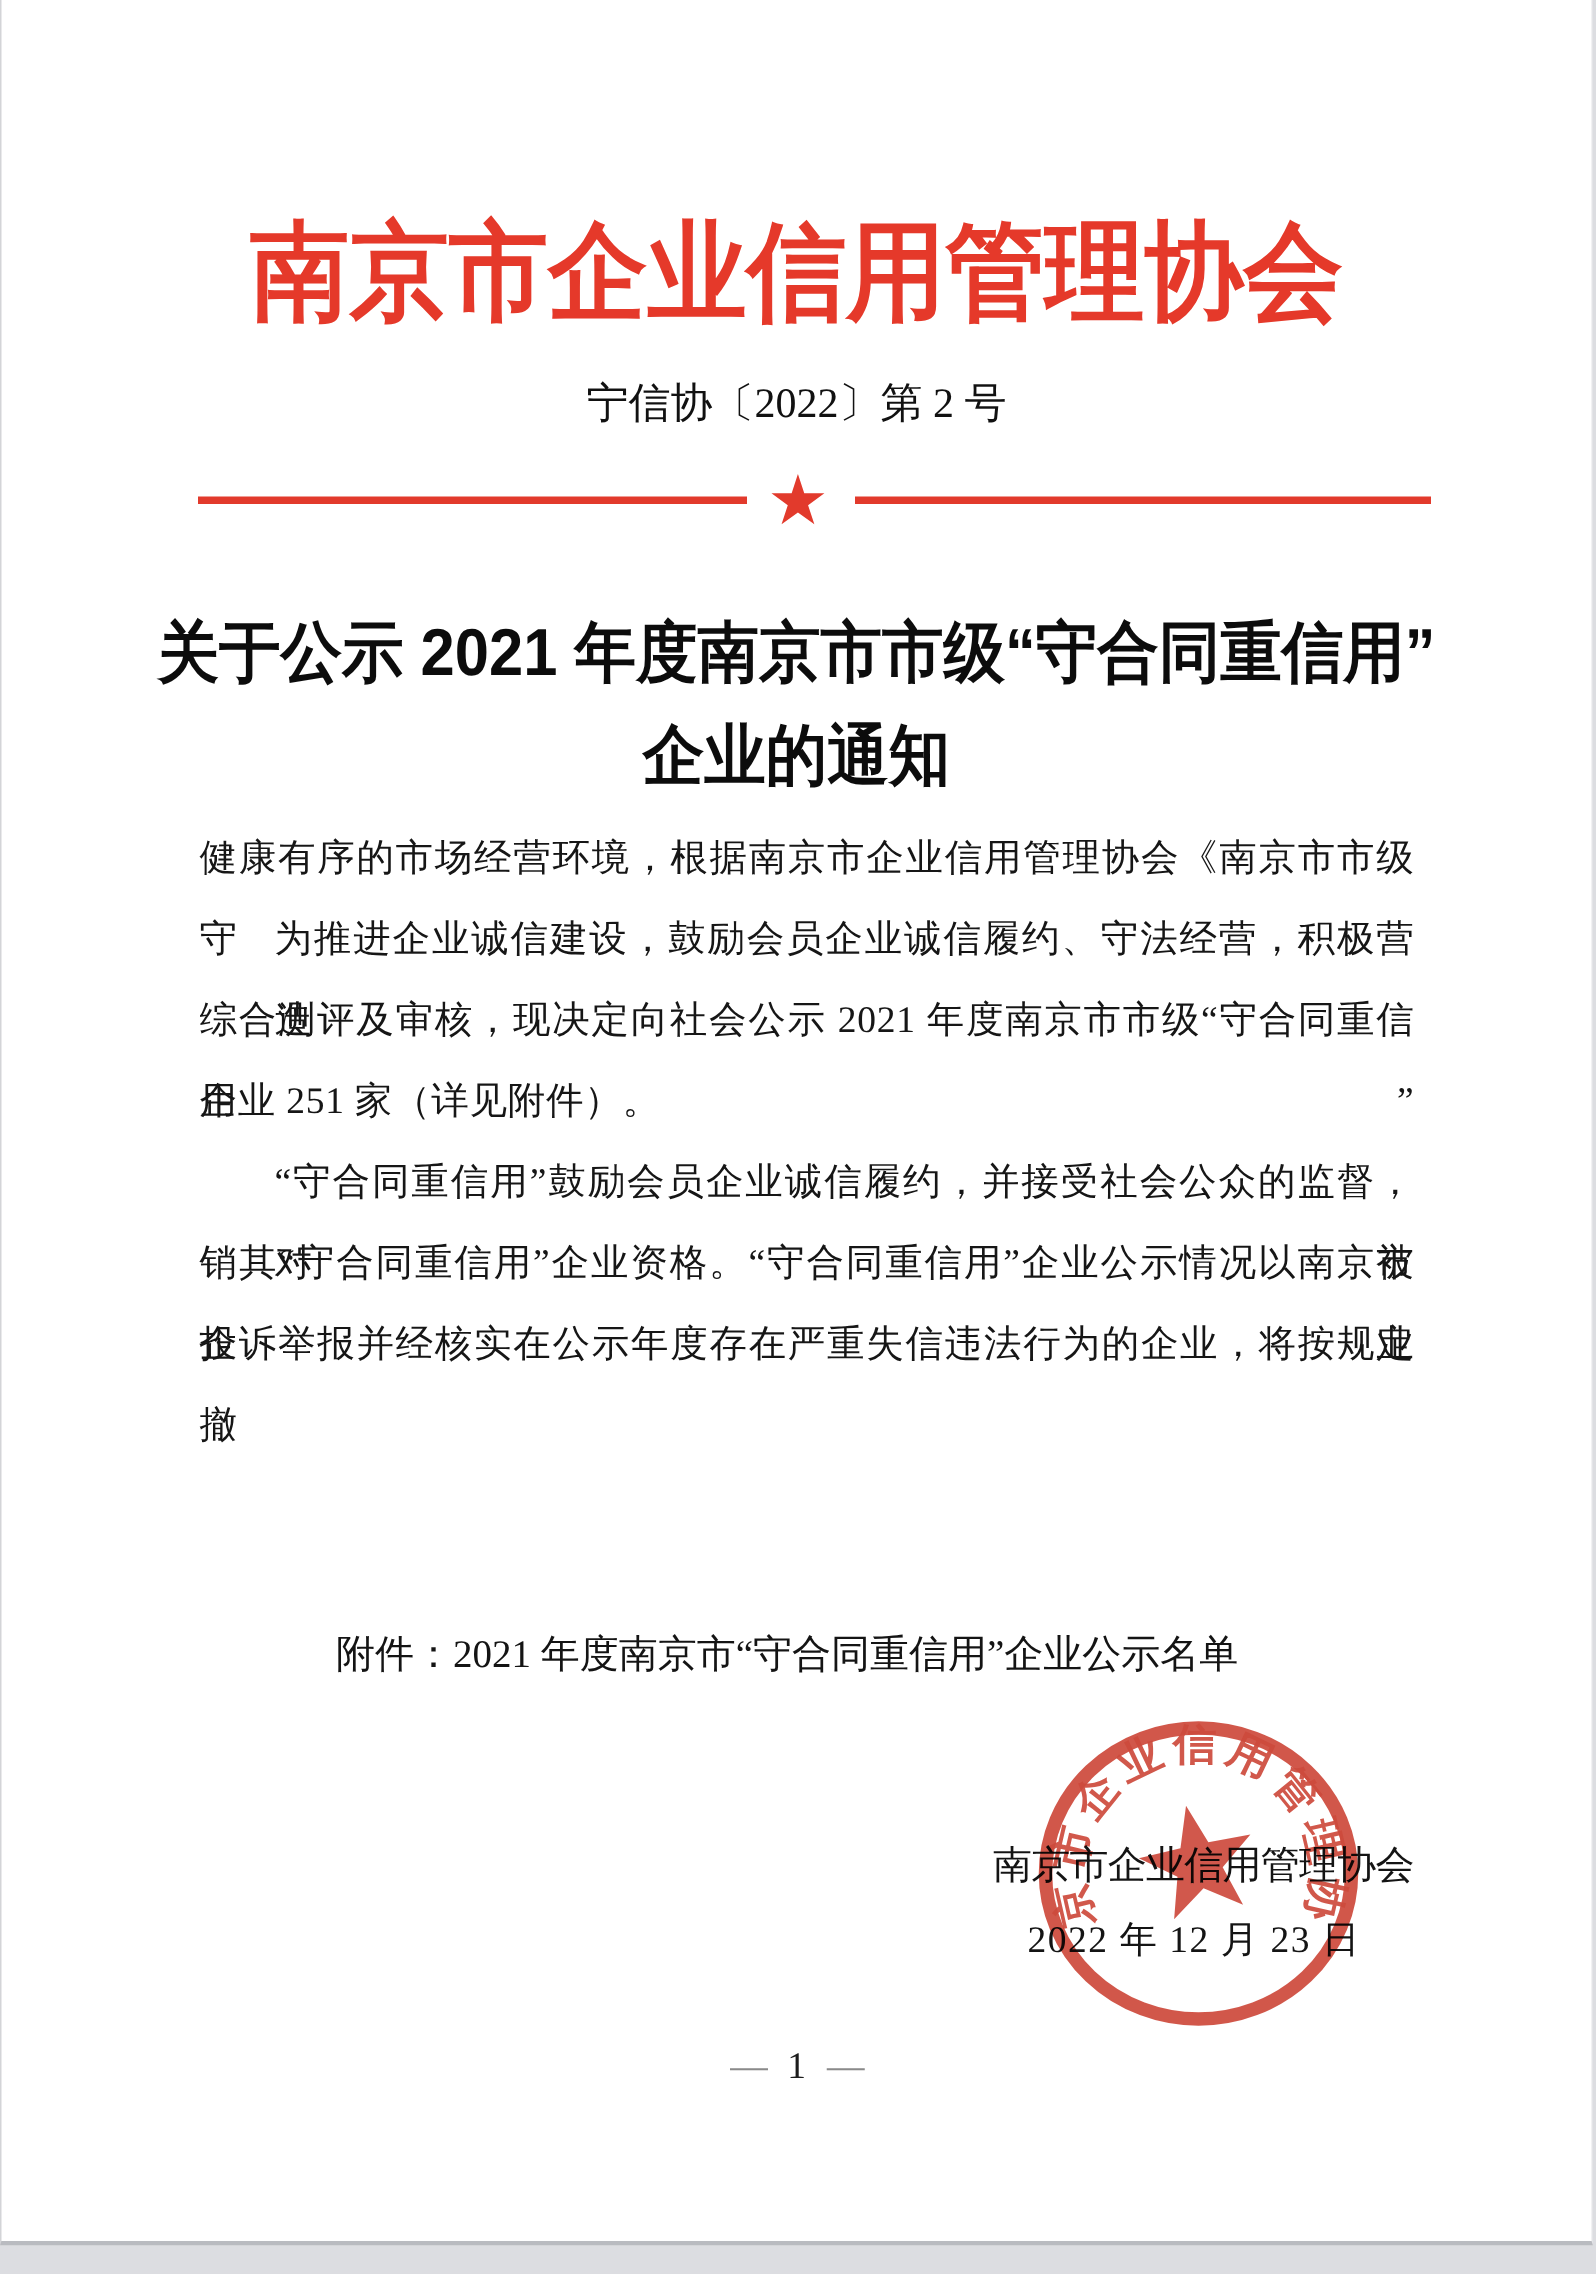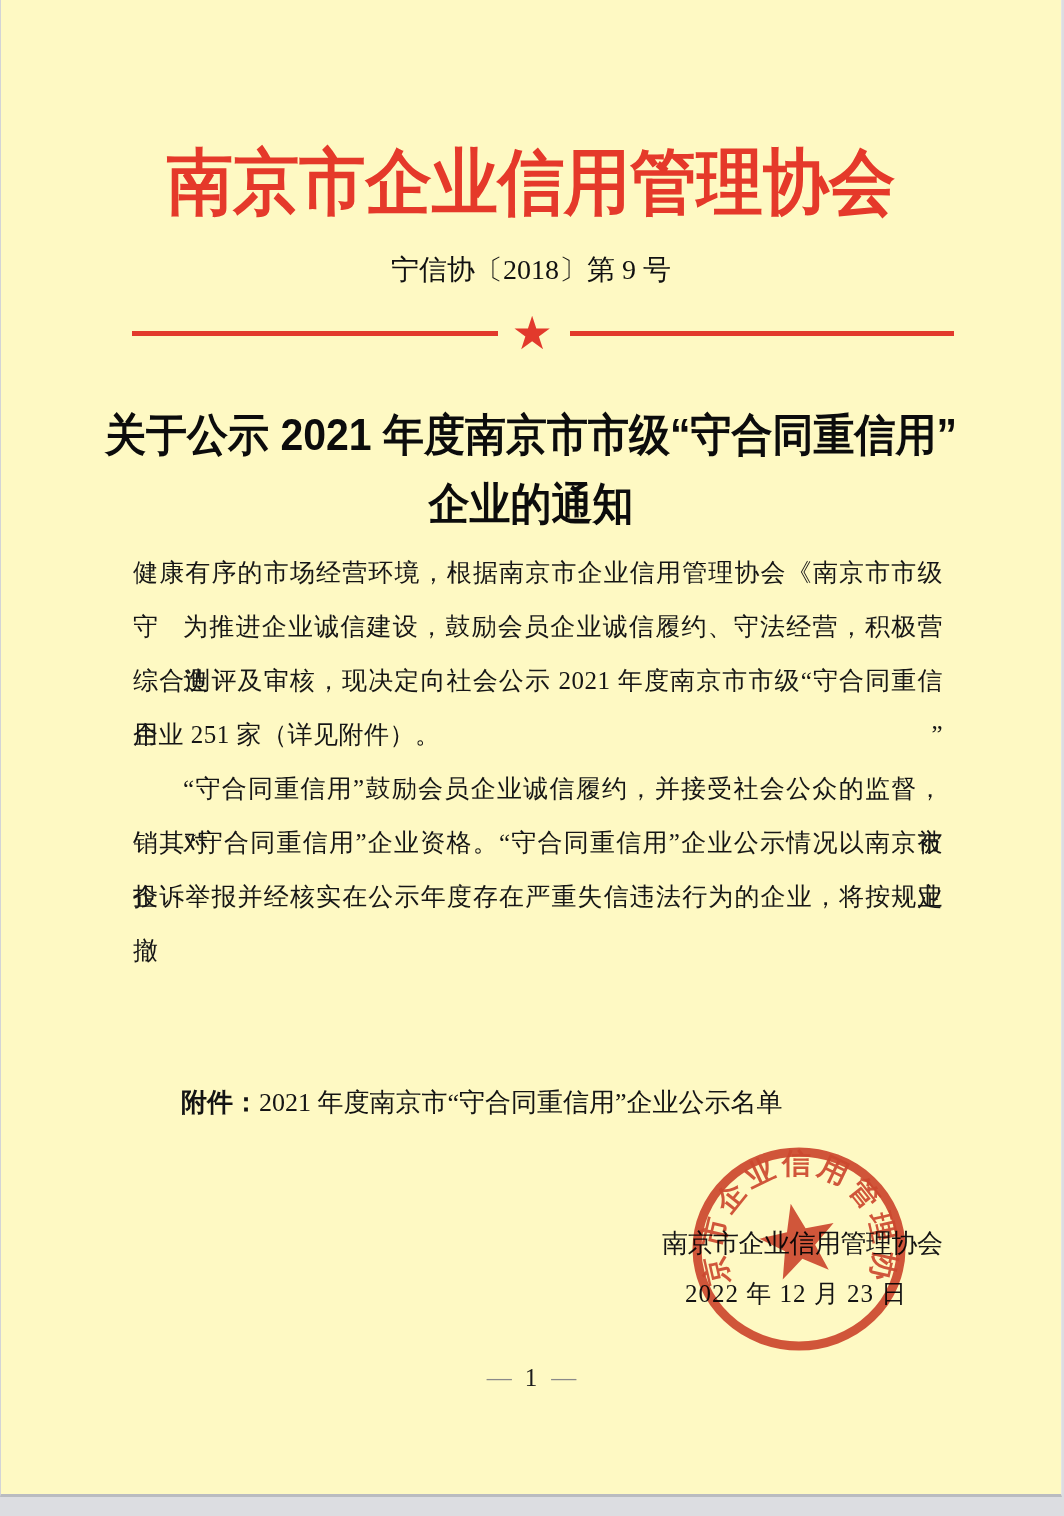--- a/index.html
+++ b/index.html
@@ -6,21 +6,21 @@
   body{
     width:1064px;height:1516px;
     background:#dcdde1;
     font-family:"Liberation Serif","DejaVu Serif",serif;
     position:relative;
     overflow:hidden;
   }
   .page{
     position:absolute;left:0;top:0;
     width:1062px;height:1497px;
-    background:#fef9c3;
+    background:#ffffff;
     border-left:1px solid #d3d4d7;
     border-right:1px solid #e3e4e7;
     border-bottom:3px solid #b9bbc0;
     box-sizing:border-box;
   }
   .org-title{
     position:absolute;left:0;top:136px;width:100%;
     text-align:center;
     font-family:"Liberation Sans","DejaVu Sans",sans-serif;
     font-weight:bold;
@@ -68,21 +68,22 @@
   .bline{display:block;height:54px;white-space:nowrap;}
   .jfull{text-align:justify;text-align-last:justify;white-space:normal;}
   .indent{padding-left:50px;}
   .attachment{
     position:absolute;left:180px;top:1075px;
     font-size:26px;line-height:54px;color:#141414;
     white-space:nowrap;
   }
   .attachment .att-label{
     font-family:"Liberation Sans","DejaVu Sans",sans-serif;
-    font-weight:bold;
+    font-weight:normal;
+    margin-left:43px;
   }
   .sig-name{
     position:absolute;left:661px;top:1224px;
     font-size:26px;line-height:40px;color:#141414;
     white-space:nowrap;letter-spacing:-0.5px;
   }
   .sig-date{
     position:absolute;left:684px;top:1274px;
     font-size:25px;line-height:40px;color:#141414;
     white-space:nowrap;letter-spacing:1px;
@@ -102,21 +103,21 @@
   .page-footer .dash{color:#8a8a8a;letter-spacing:-1px;}
   .page-footer .num{margin:0 14px;}
 </style>
 </head>
 <body>
 
 <div class="page">
 
   <div class="org-title">南京市企业信用管理协会</div>
 
-  <div class="doc-number">宁信协〔2018〕第 9 号</div>
+  <div class="doc-number">宁信协〔2022〕第 2 号</div>
 
   <div class="divider-bar bar-left"></div>
   <div class="divider-star">★</div>
   <div class="divider-bar bar-right"></div>
 
   <div class="doc-title">
     <div>关于公示 2021 年度南京市市级“守合同重信用”</div>
     <div>企业的通知</div>
   </div>
 

